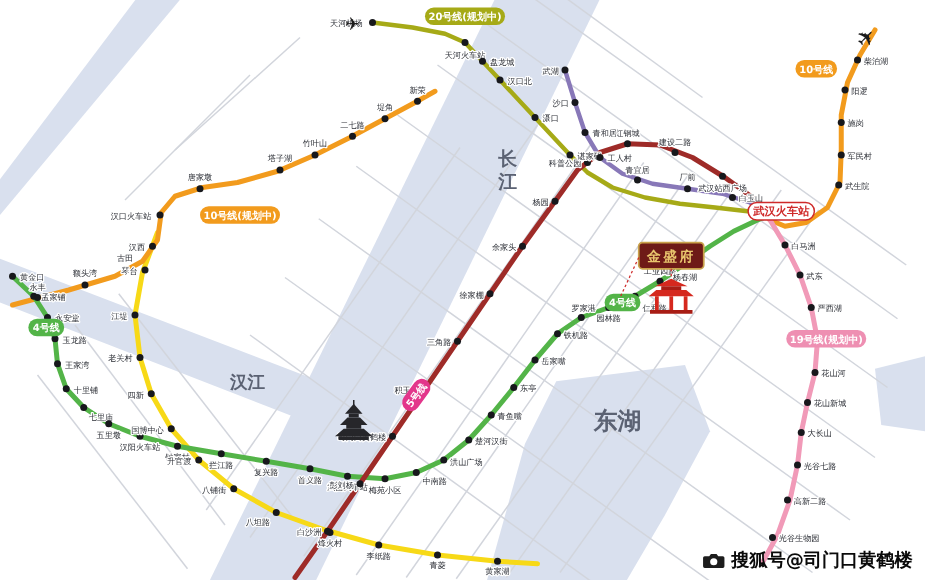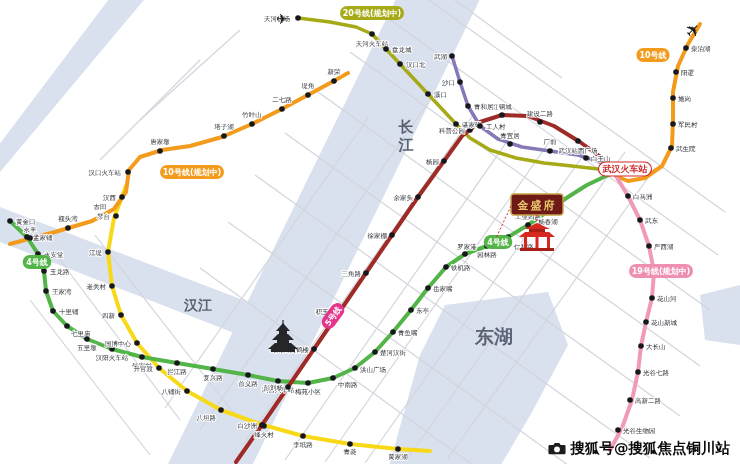--- a/index.html
+++ b/index.html
@@ -289,15 +289,15 @@
         <rect x="271" y="349" width="24" height="3" fill="#26262a"></rect>
       </g>
       <text x="276" y="24" font-size="14" fill="#1b1b1b" transform="">✈</text>
       <text x="692" y="40" font-size="18" fill="#1b1b1b" transform="rotate(-45 692 40)">✈</text>
     </svg>
   <div class="watermark">
     <svg class="cam" viewBox="0 0 20 14" width="18" height="13">
       <path d="M2 3 h4 l1.5-2 h5 L14 3 h4 a1.5 1.5 0 0 1 1.5 1.5 V12 a1.5 1.5 0 0 1 -1.5 1.5 H2 A1.5 1.5 0 0 1 0.5 12 V4.5 A1.5 1.5 0 0 1 2 3 Z" fill="#1d1d1d"></path>
       <circle cx="10" cy="8" r="3.2" fill="#ffffff"></circle>
     </svg>
-    <span>搜狐号@搜狐焦点铜川站</span>
+    <span>搜狐号@司门口黄鹤楼</span>
   </div>
 </div>
 
 </body></html>

